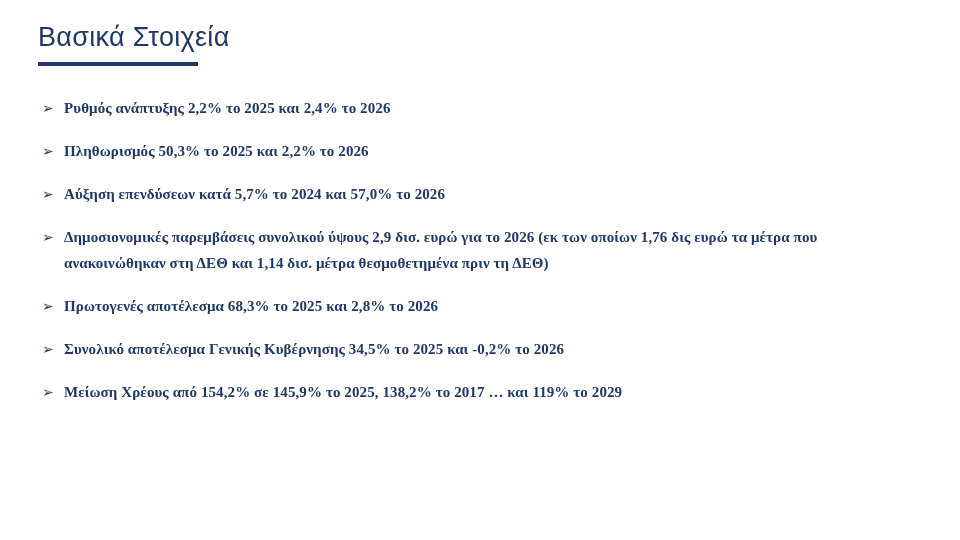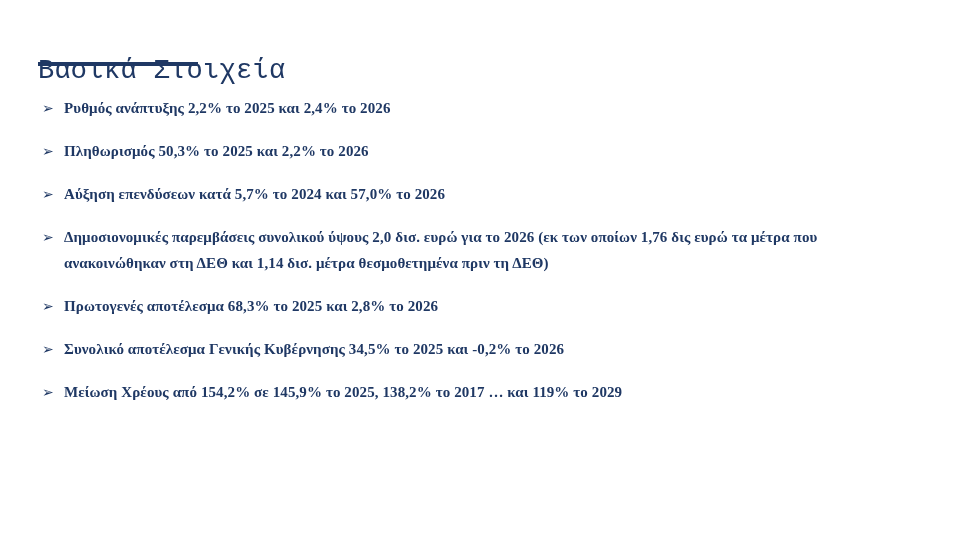--- a/index.html
+++ b/index.html
@@ -16,26 +16,25 @@
   .slide {
     position: relative;
     width: 960px;
     height: 540px;
     box-sizing: border-box;
   }
   .slide-title {
     position: absolute;
     left: 38px;
     top: 22px;
-    font-family: Liberation Mono, monospace;
+    font-family: Liberation Sans, sans-serif;
     font-size: 27px;
     color: #1F3864;
     letter-spacing: 0.3px;
     white-space: nowrap;
-    margin-top: 34px;
   }
   .title-rule {
     position: absolute;
     left: 38px;
     top: 62px;
     width: 160px;
     height: 4px;
     background: #1F3864;
   }
   .bullet-list {
@@ -89,21 +88,21 @@
       <span class="bullet-text">Πληθωρισμός 50,3% το 2025 και 2,2% το 2026</span>
     </div>
 
     <div class="bullet-item">
       <span class="bullet-marker">➢</span>
       <span class="bullet-text">Αύξηση επενδύσεων κατά 5,7% το 2024 και 57,0% το 2026</span>
     </div>
 
     <div class="bullet-item">
       <span class="bullet-marker">➢</span>
-      <span class="bullet-text">Δημοσιονομικές παρεμβάσεις συνολικού ύψους 2,0 δισ. ευρώ για το 2026 (εκ των οποίων 1,76 δις ευρώ τα μέτρα που ανακοινώθηκαν στη ΔΕΘ και 1,14 δισ. μέτρα θεσμοθετημένα πριν τη ΔΕΘ)</span>
+      <span class="bullet-text">Δημοσιονομικές παρεμβάσεις συνολικού ύψους 2,9 δισ. ευρώ για το 2026 (εκ των οποίων 1,76 δις ευρώ τα μέτρα που ανακοινώθηκαν στη ΔΕΘ και 1,14 δισ. μέτρα θεσμοθετημένα πριν τη ΔΕΘ)</span>
     </div>
 
     <div class="bullet-item">
       <span class="bullet-marker">➢</span>
       <span class="bullet-text">Πρωτογενές αποτέλεσμα 68,3% το 2025 και 2,8% το 2026</span>
     </div>
 
     <div class="bullet-item">
       <span class="bullet-marker">➢</span>
       <span class="bullet-text">Συνολικό αποτέλεσμα Γενικής Κυβέρνησης 34,5% το 2025 και -0,2% το 2026</span>

